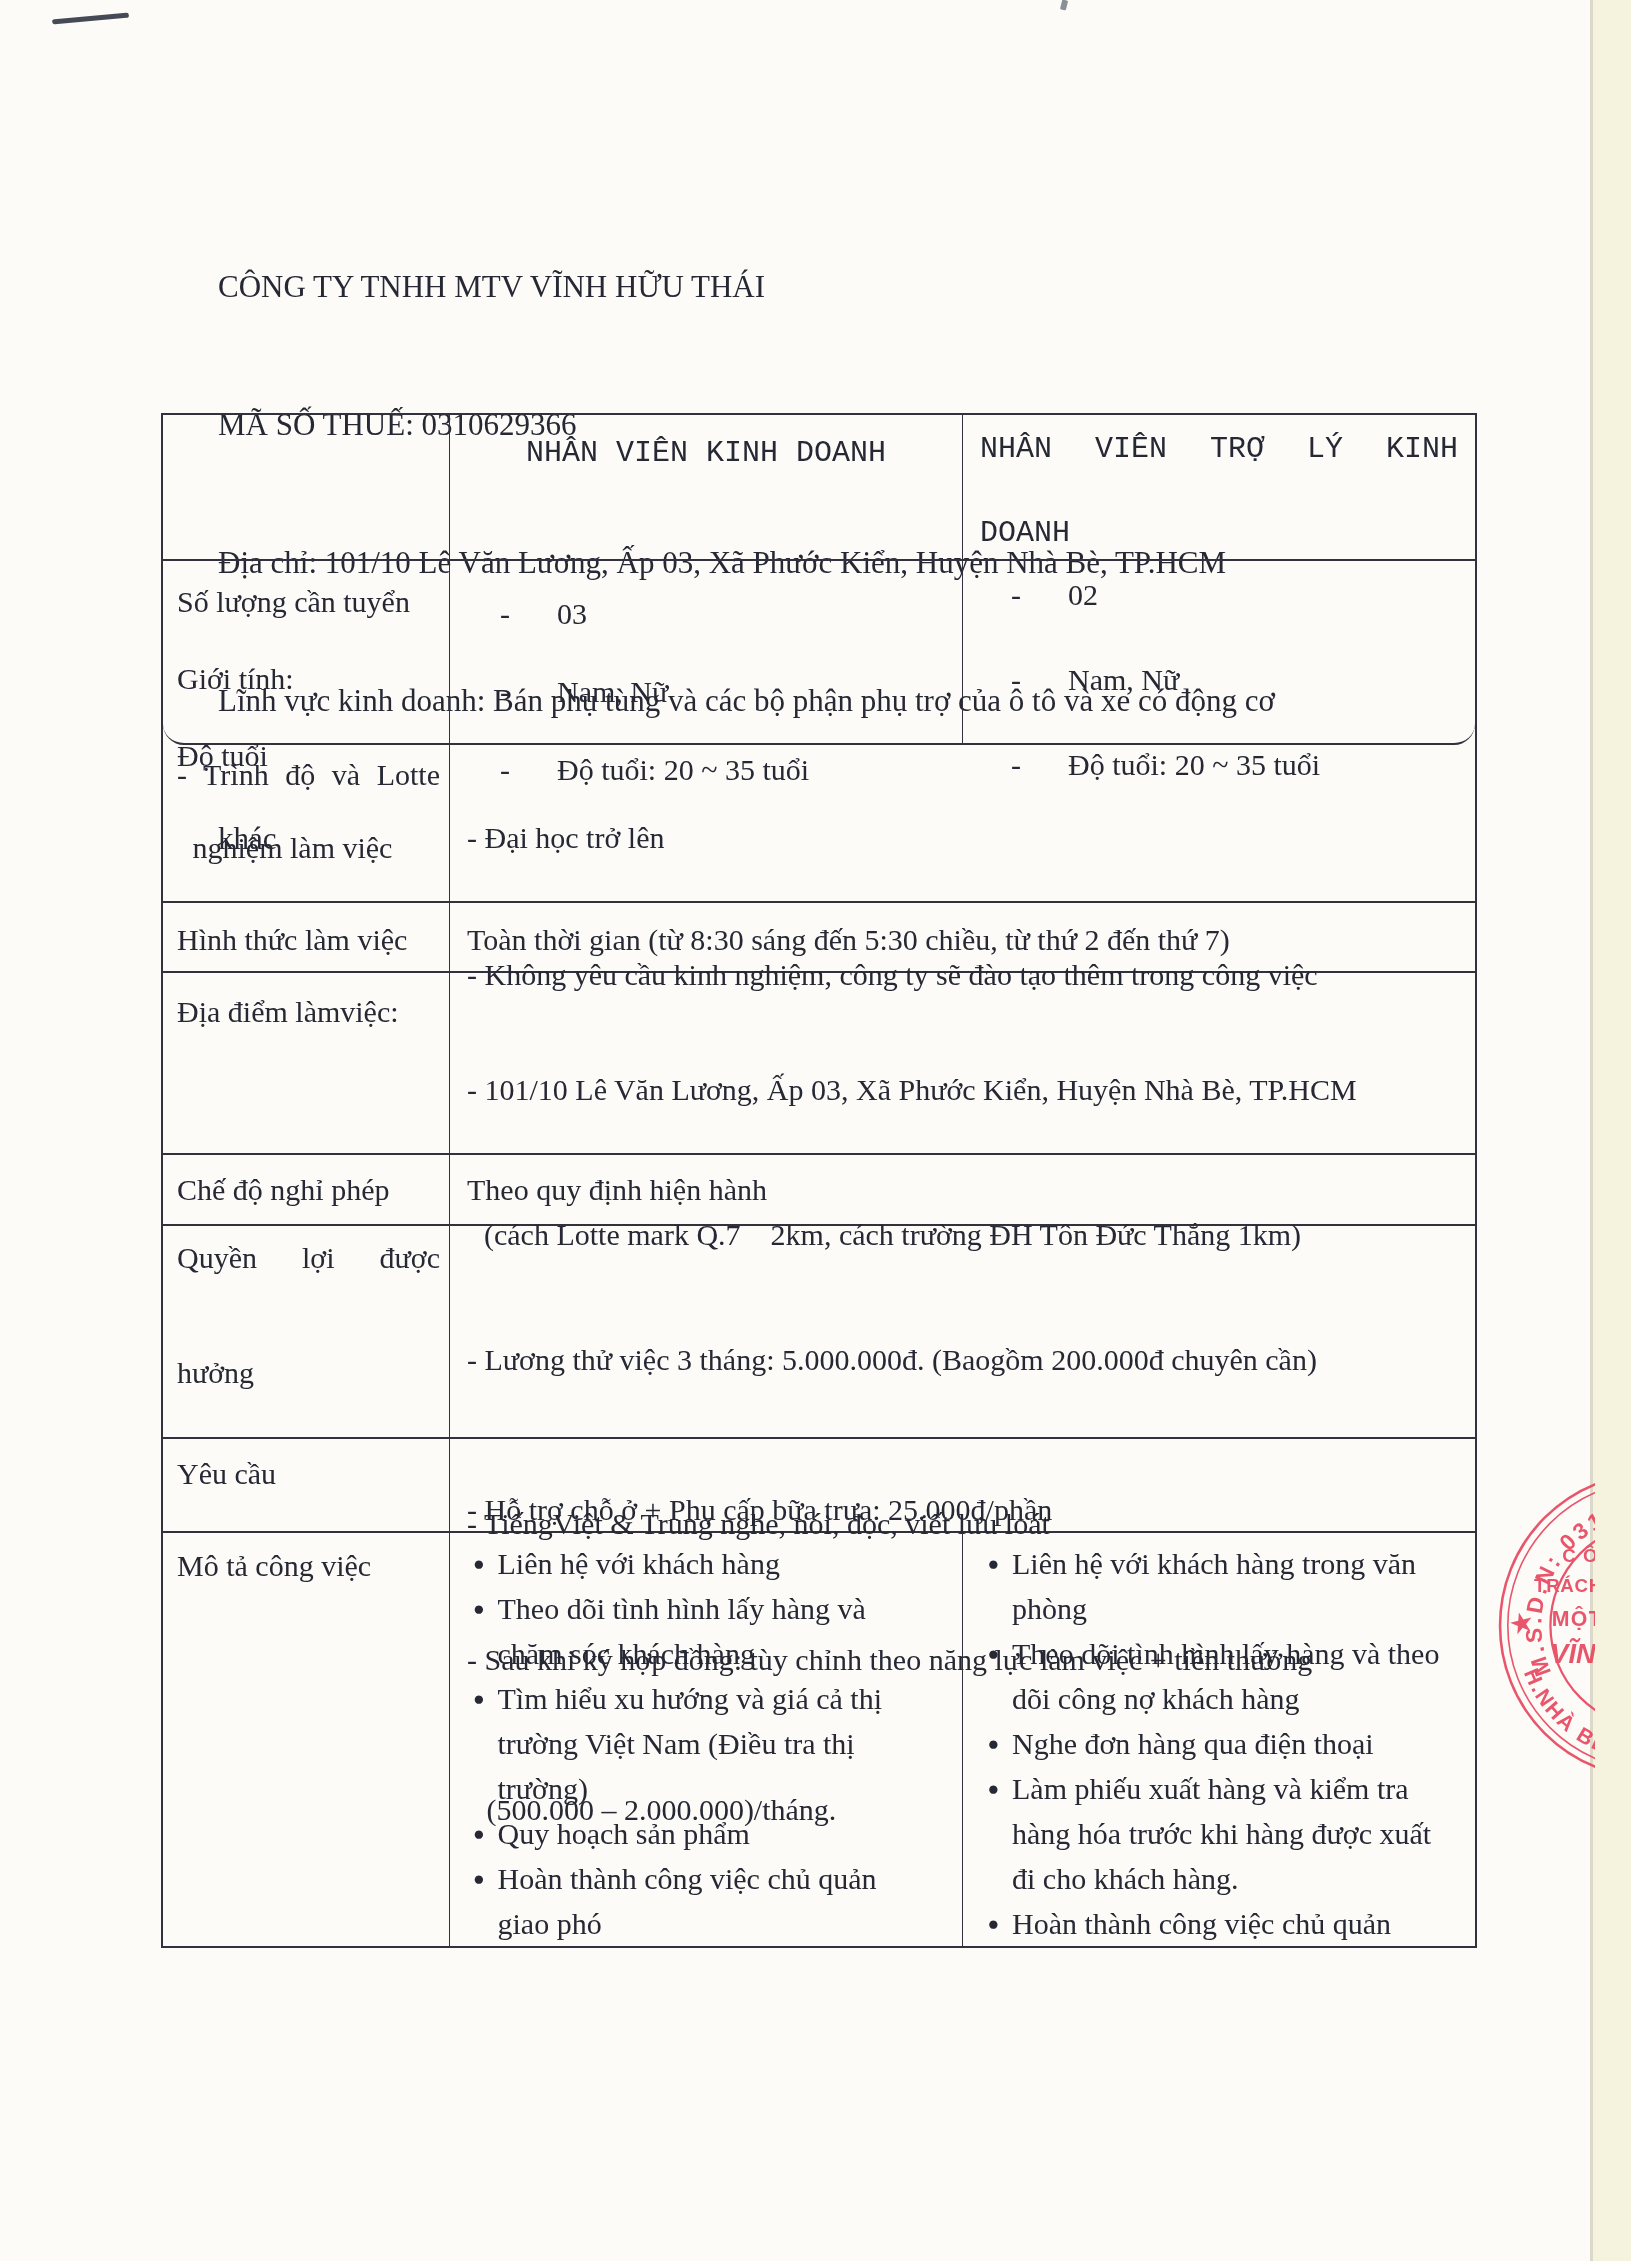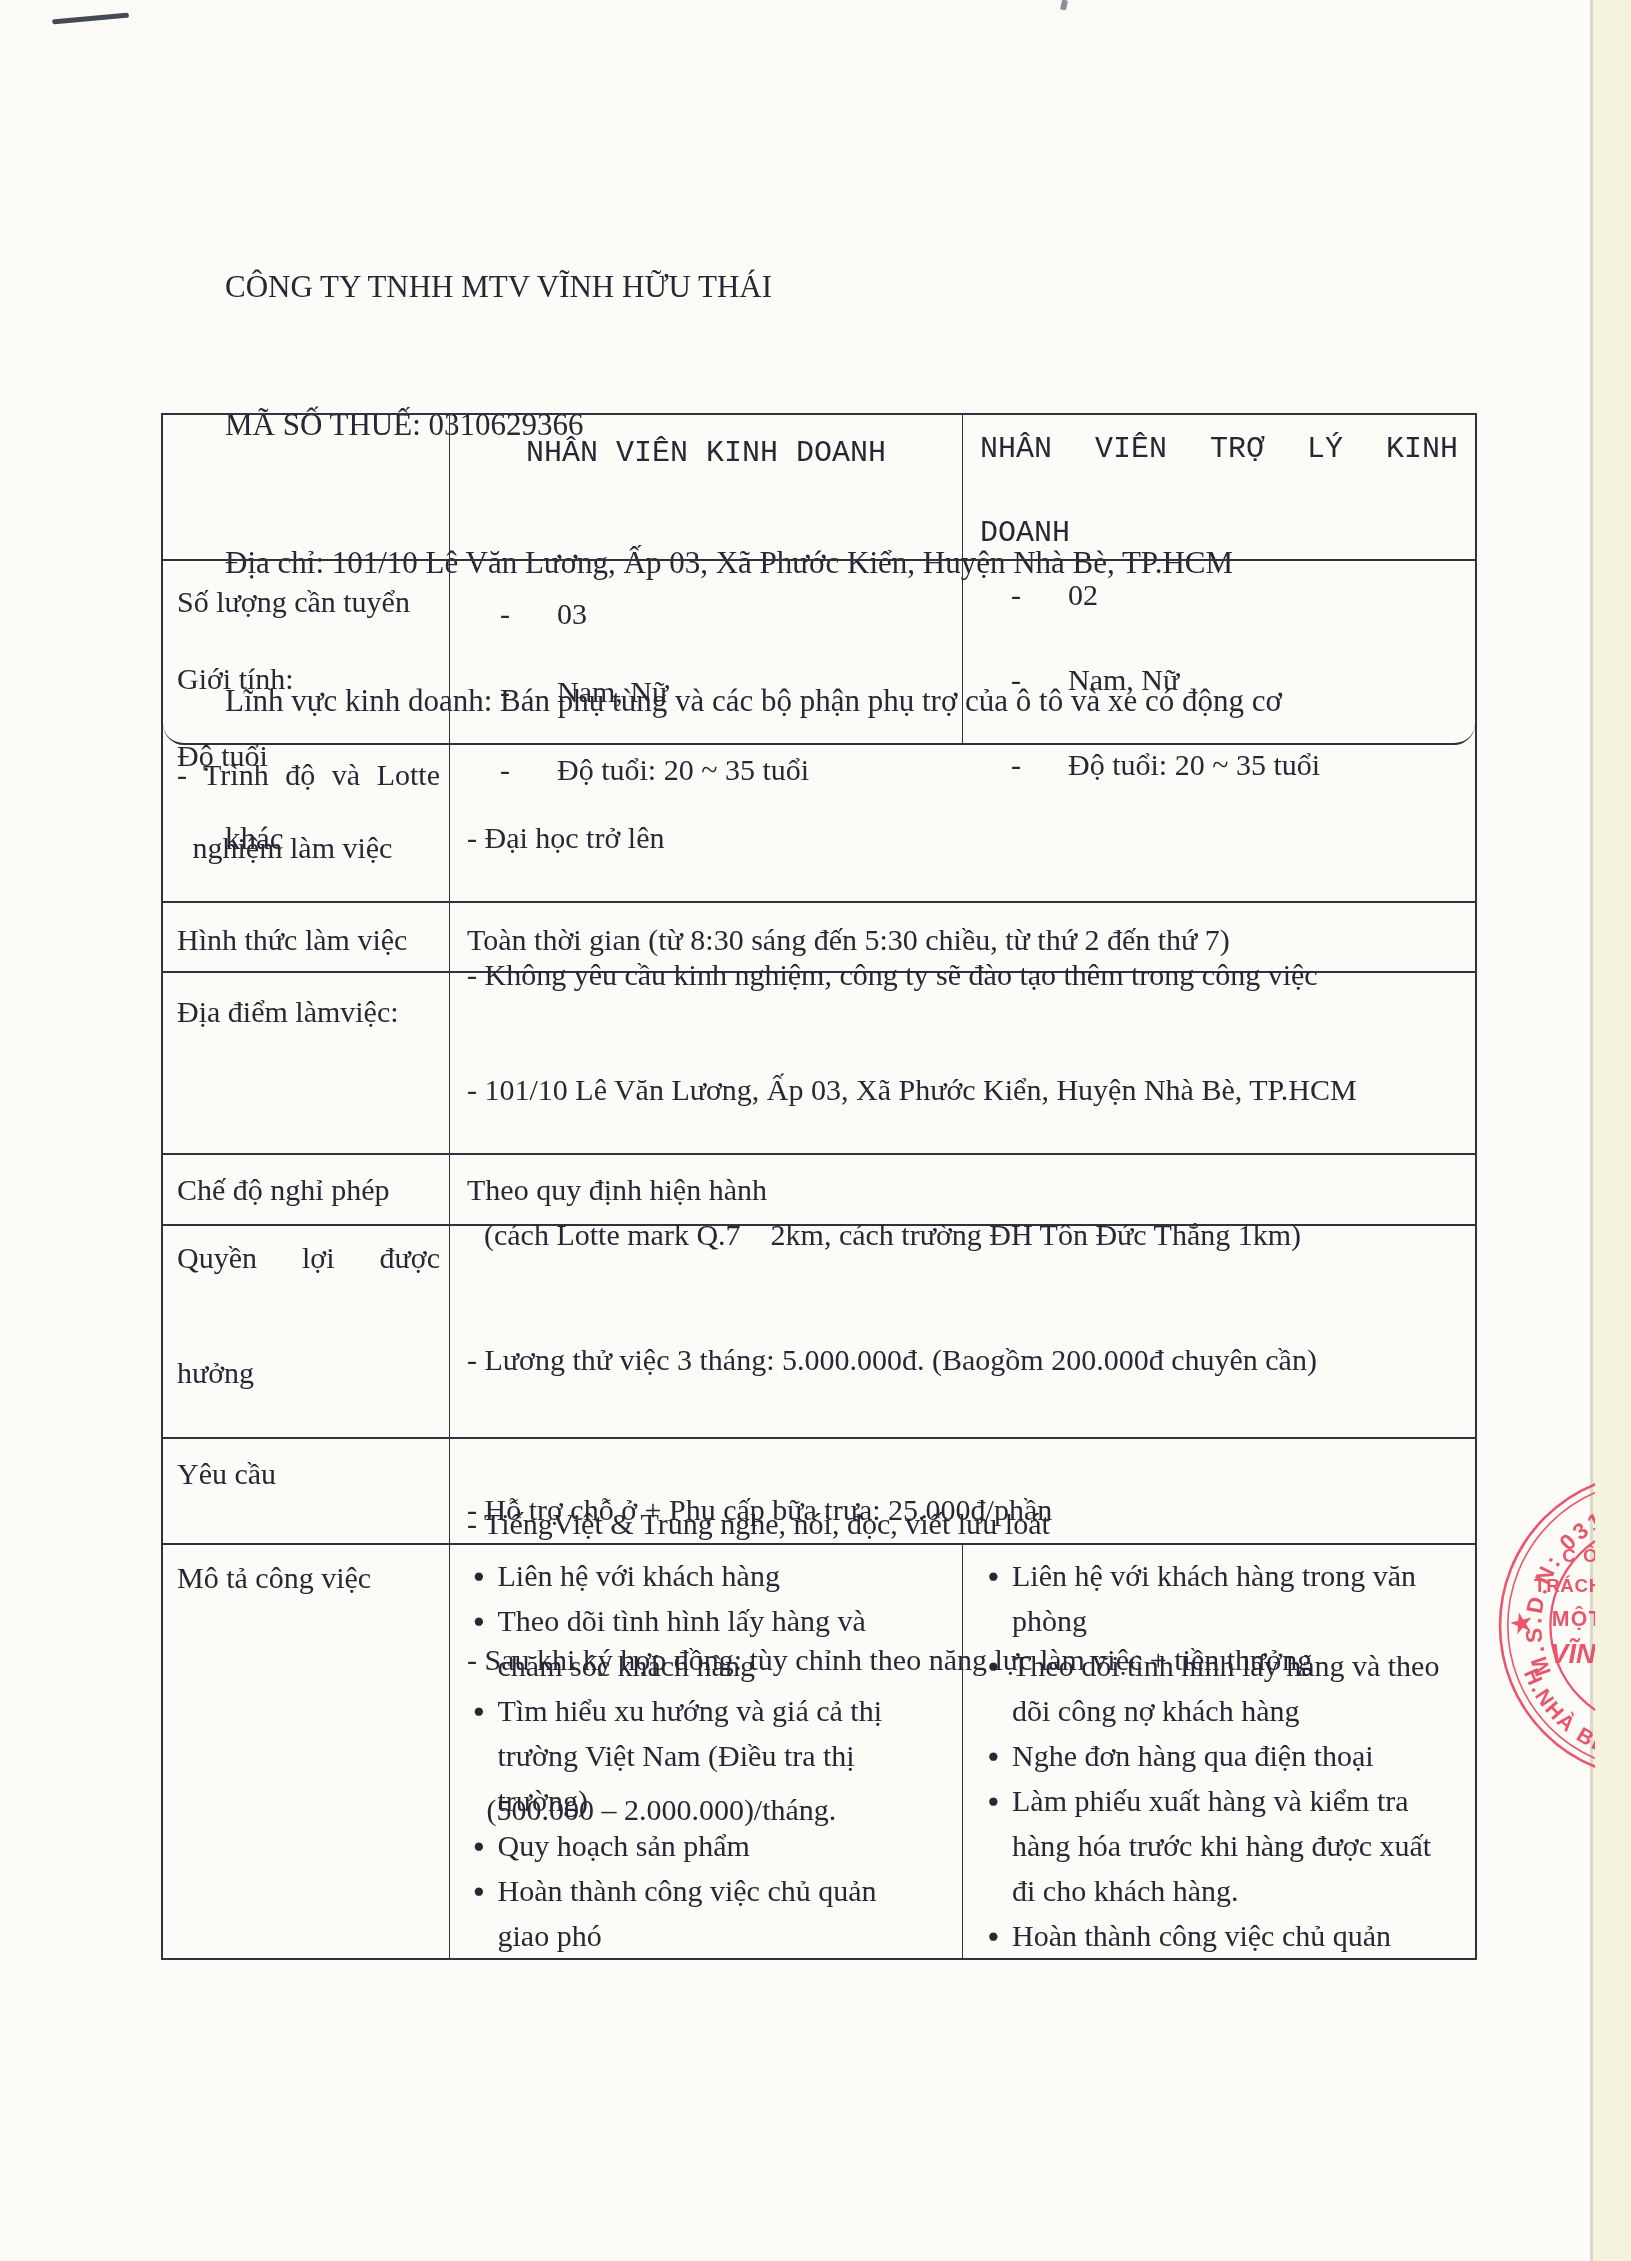--- a/index.html
+++ b/index.html
@@ -17,35 +17,35 @@
   }
   
   .pen-stroke{position:absolute;left:52px;top:15.5px;width:77px;height:4.5px;
     background:#454a56;border-radius:2.6px;transform:rotate(-5deg);}
   .top-tick{position:absolute;left:1061px;top:0;width:5.8px;height:10.3px;
     background:#8b8f98;border-radius:1.3px;transform:rotate(14deg);}
   .edge-line{position:absolute;left:1590px;top:0;width:3.2px;height:2261px;background:#dcd9ca;}
   .edge-strip{position:absolute;left:1593px;top:0;width:38px;height:2261px;background:#f5f2de;}
 
   
-  .hdr{position:absolute;left:225px;top:172px;width:1110px;
+  .hdr{position:absolute;left:218px;top:172px;width:1110px;
     font-size:31px;line-height:46px;white-space:pre-wrap;}
 
   
   .tbl{position:absolute;left:161px;top:413px;width:1316px;
     border:2.6px solid var(--ln);box-sizing:border-box;font-size:30px;}
   .trow{display:flex;border-bottom:2.6px solid var(--ln);box-sizing:border-box;}
   .trow:last-child{border-bottom:none;}
   .c1{width:287px;border-right:1.9px solid var(--ln);box-sizing:border-box;
       padding:0 9px 0 14px;}
   .cm{flex:1;padding:0 13px 0 17px;box-sizing:border-box;white-space:pre-wrap;}
   .c2{width:513px;border-right:1.9px solid var(--ln);box-sizing:border-box;}
   .c3{flex:1;}
   .r1{height:146px;font-family:Liberation Mono, monospace;} .r2{height:184px;border-radius:21px;} .r3{height:158px;} .r4{height:70px;}
-  .r5{height:182px;} .r6{height:71px;} .r7{height:213px;} .r8{height:106px;}
+  .r5{height:182px;} .r6{height:71px;} .r7{height:213px;} .r8{height:94px;}
   .r9{height:413px;}
   .jspread{text-align:justify;text-align-last:justify;}
 
   
   .r1 .c2{text-align:center;padding-top:22px;font-size:30px;line-height:32px;}
   .r1 .c3{padding:18px 17px 0 17px;box-sizing:border-box;font-size:30px;line-height:32px;}
   .r1 .c3 .l2{margin-top:52px;text-align:left;}
 
   
   .r2 .c1{padding-top:24.5px;line-height:32px;}

